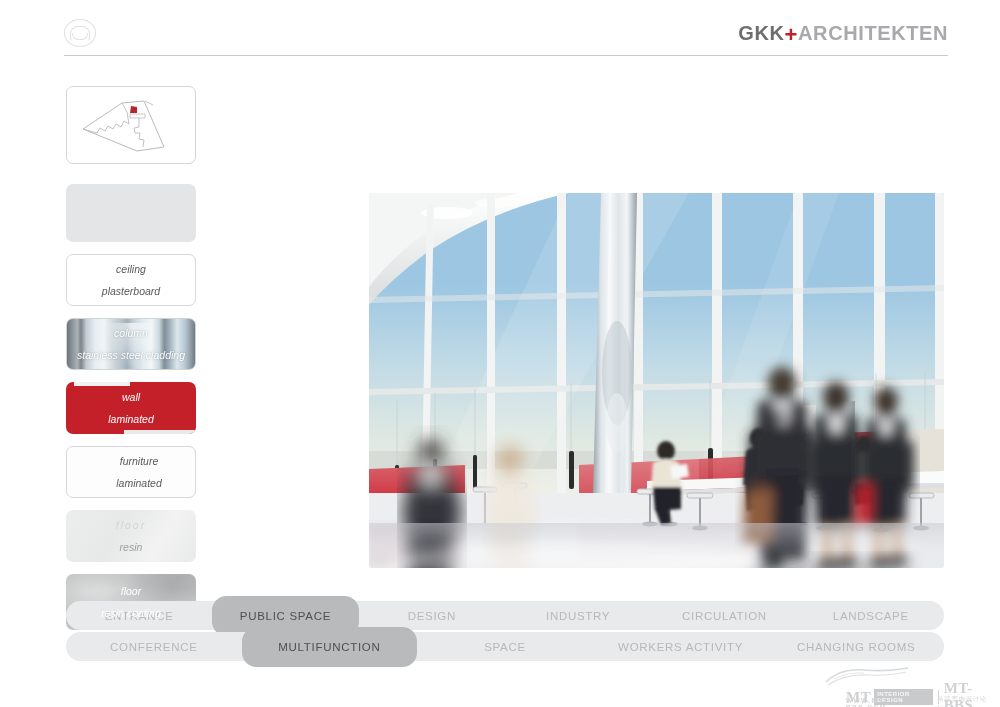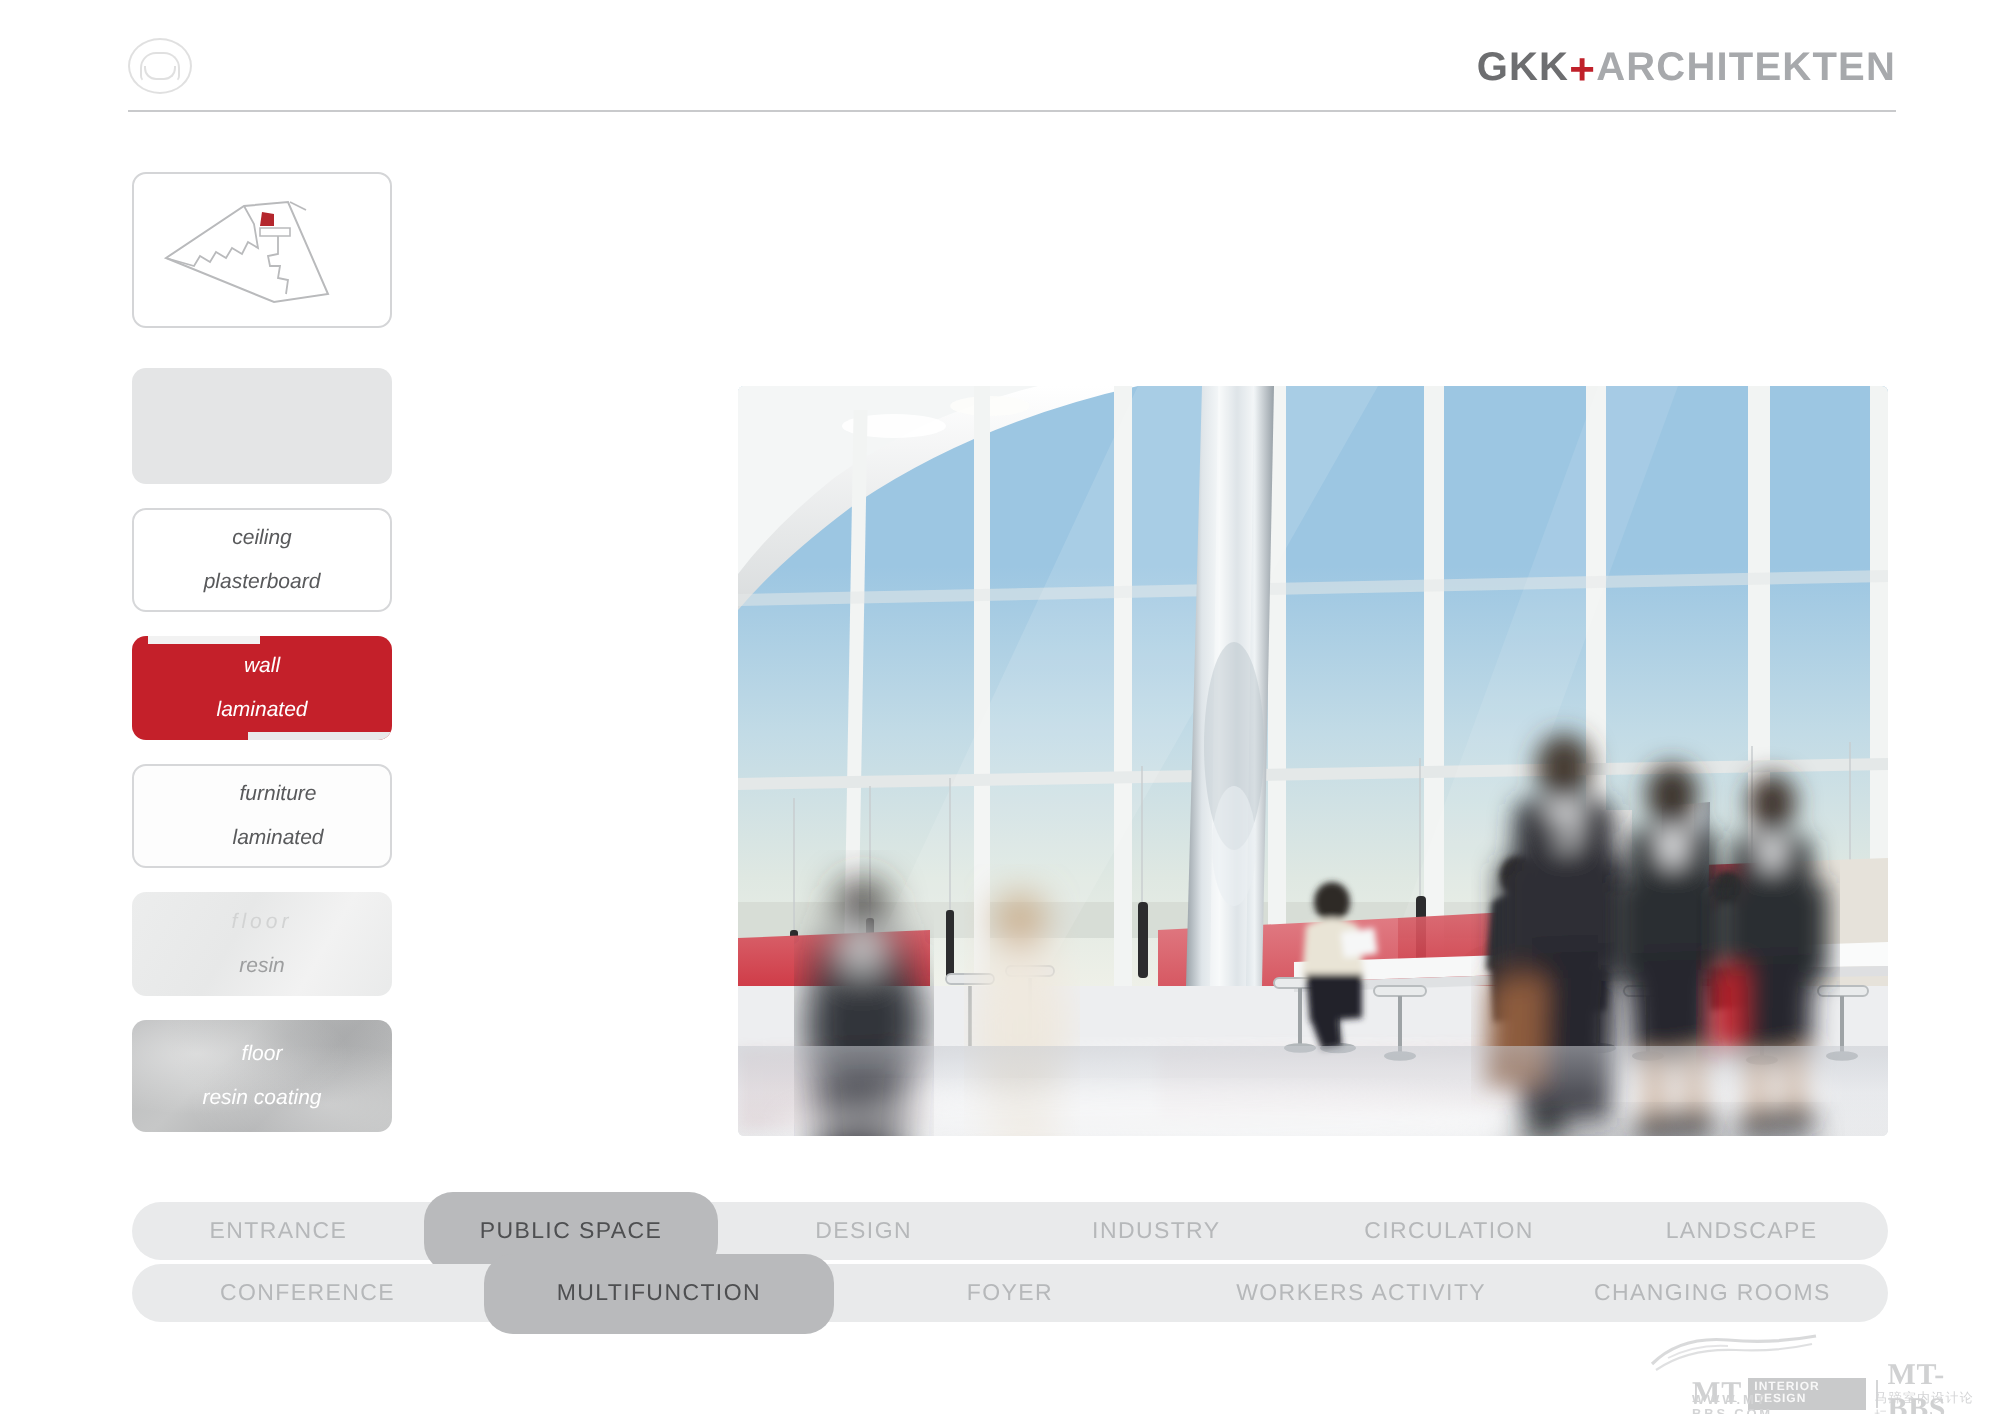--- a/index.html
+++ b/index.html
@@ -350,20 +350,24 @@
   <div class="swatch sw-blank">
     <span class="ln ln1"></span>
     <span class="ln ln2"></span>
   </div>
 
   <div class="swatch sw-white">
     <span class="ln ln1">ceiling</span>
     <span class="ln ln2">plasterboard</span>
   </div>
 
+  <div class="swatch sw-steel">
+    <span class="ln ln1">column</span>
+    <span class="ln ln2">stainless steel cladding</span>
+  </div>
 
   <div class="swatch sw-red">
     <span class="ln ln1">wall</span>
     <span class="ln ln2">laminated</span>
   </div>
 
   <div class="swatch sw-white2">
     <span class="ln ln1">furniture</span>
     <span class="ln ln2">laminated</span>
   </div>
@@ -682,21 +686,21 @@
   <div class="nav-item active">PUBLIC SPACE</div>
   <div class="nav-item">DESIGN</div>
   <div class="nav-item">INDUSTRY</div>
   <div class="nav-item">CIRCULATION</div>
   <div class="nav-item">LANDSCAPE</div>
 </div>
 
 <div class="navbar row2">
   <div class="nav-item">CONFERENCE</div>
   <div class="nav-item active">MULTIFUNCTION</div>
-  <div class="nav-item">FOYER</div>
+  <div class="nav-item">SPACE</div>
   <div class="nav-item">WORKERS ACTIVITY</div>
   <div class="nav-item">CHANGING ROOMS</div>
 </div>
 
 <div class="watermark">
   <svg class="wm-swoosh" viewBox="0 0 86 22">
     <path d="M2 16 Q16 2 40 4 Q62 6 84 2" fill="none" stroke="#c3c4c6" stroke-width="1.6"></path>
     <path d="M4 19 Q20 8 44 9 Q64 10 82 6" fill="none" stroke="#cdced0" stroke-width="1.1"></path>
     <path d="M10 13 Q24 6 40 7" fill="none" stroke="#d4d5d7" stroke-width="0.9"></path>
   </svg>

